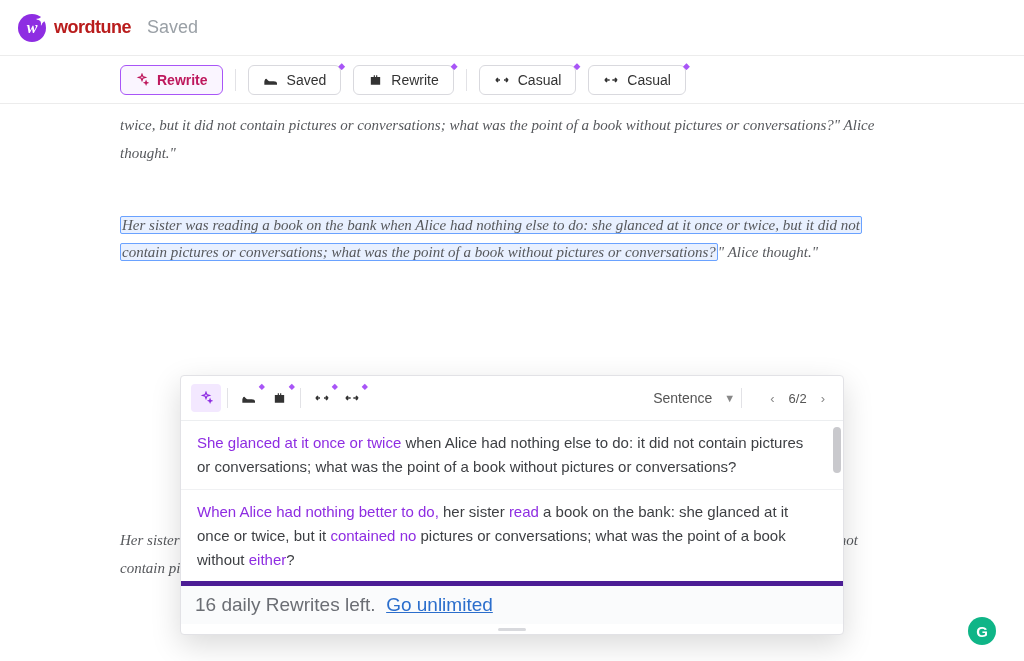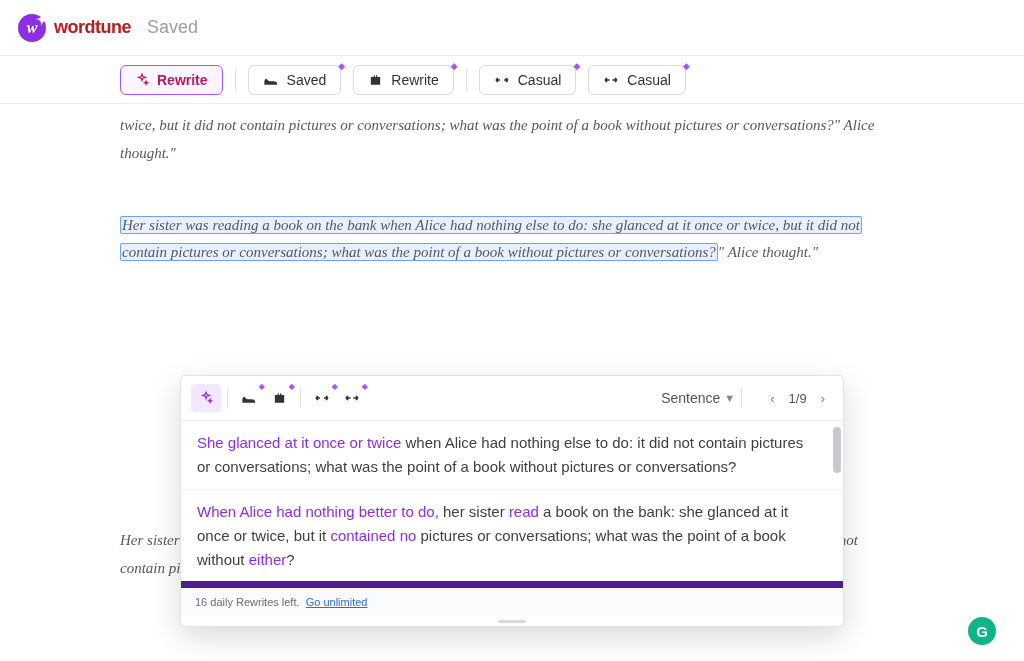--- a/index.html
+++ b/index.html
@@ -109,21 +109,21 @@
       display:flex; align-items:center; justify-content:center;
       width:30px; height:28px;
       border-radius:4px; cursor:pointer;
       position:relative; color:#333;
     }
     .ptb-btn.active { background:#f3e8ff; color:#8e2de2; }
     .gem-sm { position:absolute; top:-2px; right:-1px; color:#a855f7; font-size:8px; }
     .ptb-sep { width:1px; height:20px; background:#e2e2e6; margin:0 6px; }
     .spacer { flex:1; }
     .unit-select {
-      display:flex; align-items:center; gap:4px;
+      display:flex; align-items:center; gap:12px;
       color:#555; font-size:14px; cursor:pointer;
     }
     .chev { color:#888; font-size:11px; }
     .pager { display:flex; align-items:center; gap:10px; margin-left:18px; color:#555; font-size:13px;}
     .pager-btn { cursor:pointer; color:#888; padding:2px 4px;}
 
     .suggestions {
       max-height:160px; overflow-y:auto;
       position:relative;
     }
@@ -133,22 +133,22 @@
       color:#3d3f43;
       border-bottom:1px solid #f0f1f3;
       cursor:pointer;
     }
     .sug .chg { color:#8e2de2; }
     .scroll-thumb {
       position:absolute; right:2px; top:6px;
       width:8px; height:46px; background:#c9c9cd; border-radius:4px;
     }
     .panel-footer {
-      padding:8px 14px; font-size:11px; color:#6b6e74;
-      border-top:7px solid #4c1d95;
+      padding:8px 14px; font-size:19px; color:#6b6e74;
+      border-top:5px solid #4c1d95;
       background:#fafbfc;
     }
     .panel-footer a { color:#2b6ecc; text-decoration:underline; }
     .drag-handle {
       height:10px; display:flex; align-items:center; justify-content:center;
     }
     .drag-handle div {
       width:28px; height:3px; background:#d8d9dd; border-radius:2px;
     }
 
@@ -271,21 +271,21 @@
         <span class="gem-sm">◆</span>
       </div>
       <div class="spacer"></div>
       <div class="unit-select">
         <span>Sentence</span>
         <span class="chev">▼</span>
       </div>
       <div class="ptb-sep"></div>
       <div class="pager">
         <span class="pager-btn">‹</span>
-        <span>1/9</span>
+        <span>6/2</span>
         <span class="pager-btn">›</span>
       </div>
     </div>
 
     <div class="suggestions" id="sug-host">
       <div class="scroll-thumb"></div>
     <div class="sug"><span class="chg">She glanced at it once or twice</span><span> when Alice had nothing else to do: it did not contain pictures or conversations; what was the point of a book without pictures or conversations?</span></div>
         <div class="sug"><span class="chg">When Alice had nothing better to do,</span><span> her sister </span><span class="chg">read</span><span> a book on the bank: she glanced at it once or twice, but it </span><span class="chg">contained no</span><span> pictures or conversations; what was the point of a book without </span><span class="chg">either</span><span>?</span></div>
       </div>
 

